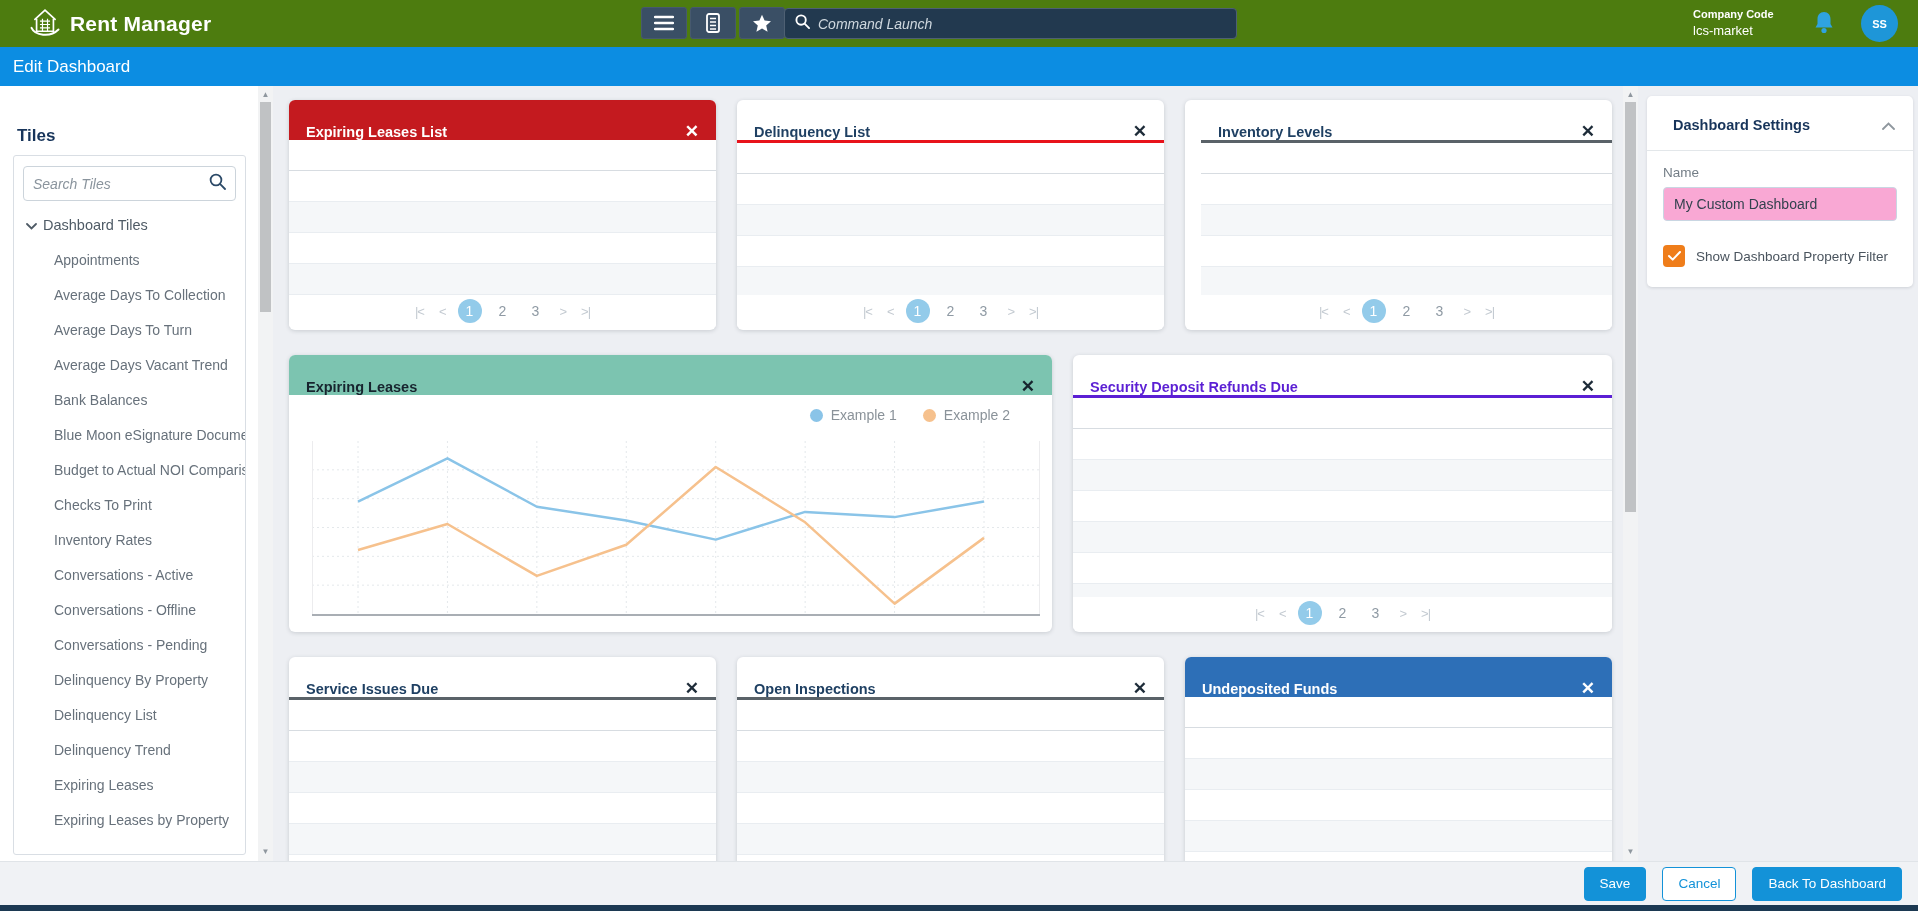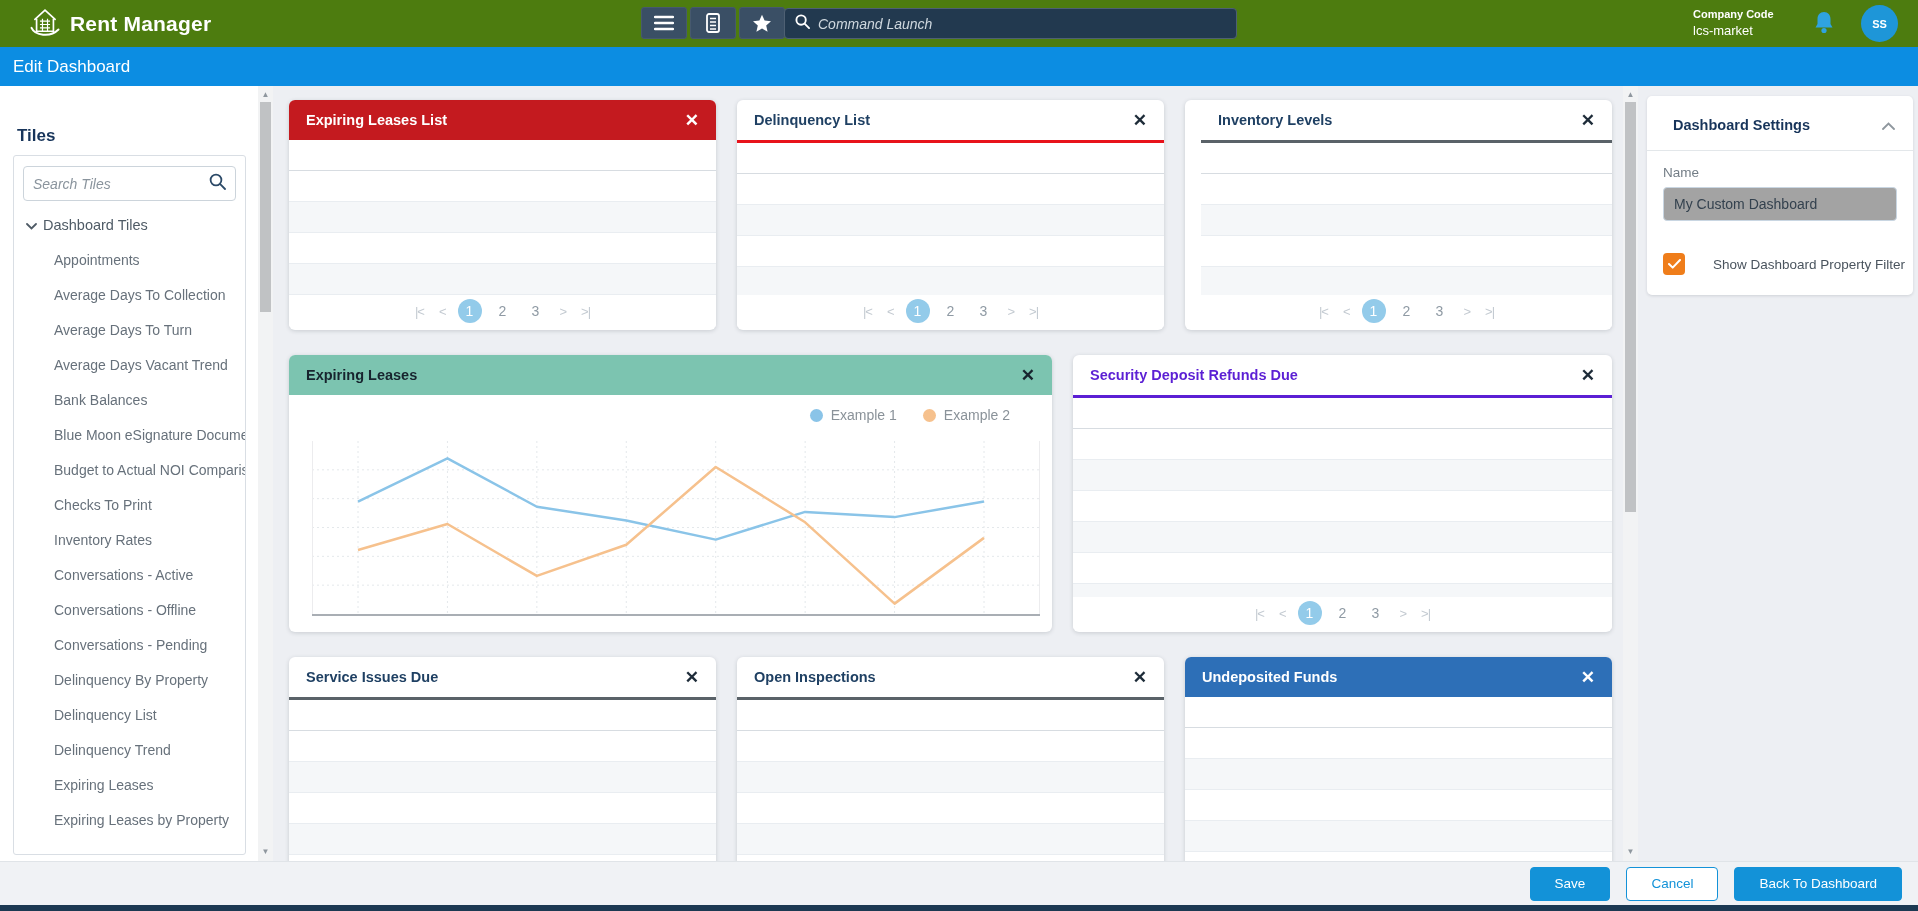--- a/index.html
+++ b/index.html
@@ -38,21 +38,21 @@
   
   .vscroll { position:absolute; top:86px; width:15px; height:775px; background:#f2f3f4; }
   .vscroll .arr { position:absolute; left:0; width:15px; height:14px; color:#8f979e; font-size:8px; text-align:center; line-height:14px; cursor:pointer; }
   .vscroll .thumb { position:absolute; left:2px; width:11px; background:#c0c2c4; border-radius:0px; cursor:pointer; }
   .sb-side { left:258px; }
   .sb-main { left:1623px; }
 
   
   .main { position:absolute; left:276px; top:86px; width:1347px; height:775px; overflow:hidden; }
   .tile { position:absolute; background:#fff; border-radius:6px; box-shadow:0 1px 4px rgba(40,50,60,.18); overflow:hidden; }
-  .tile-header { height:40px; display:flex; align-items:center; justify-content:space-between; padding:0 17px; }
+  .tile-header { height:40px; display:flex; align-items:flex-end; justify-content:space-between; padding:0 17px; }
   .tile-title { font-size:14.5px; font-weight:bold; color:#1f4063; }
   .tile-close { font-size:17px; line-height:1; color:#1d2b38; cursor:pointer; font-weight:bold; }
   .tile-accentline { height:3px; }
   .grid-headrow { height:31px; background:#fff; border-bottom:1px solid #d7dce1; }
   .grid-rows { background:repeating-linear-gradient(to bottom,#ffffff 0 30px,#e9edf1 30px 31px,#f5f7f9 31px 61px,#e9edf1 61px 62px); }
   .pager { height:32px; display:flex; align-items:center; justify-content:center; gap:9px; background:#fff; }
   .pg-arrow { color:#c3cad1; font-size:13px; letter-spacing:-1px; cursor:pointer; padding:0 3px; }
   .pg-num { color:#8f9aa4; font-size:14px; cursor:pointer; width:24px; height:24px; display:flex; align-items:center; justify-content:center; }
   .pg-num.active { background:#93cbea; color:#fff; border-radius:50%; }
 
@@ -63,28 +63,28 @@
   .legend-dot { width:13px; height:13px; border-radius:50%; }
   .plot { position:absolute; left:23px; top:46px; }
 
   
   .settings-card { position:absolute; left:1647px; top:96px; width:266px; background:#fff; border-radius:5px; box-shadow:0 1px 3px rgba(40,50,60,.15); padding-bottom:20px; }
   .settings-head { display:flex; align-items:center; justify-content:space-between; padding:20px 18px 16px 26px; border-bottom:1px solid #e3e7ea; }
   .settings-title { font-size:14.5px; font-weight:bold; color:#17345a; }
   .settings-caret { color:#8f979e; cursor:pointer; }
   .settings-body { padding:14px 16px 0 16px; }
   .field-label { color:#737d86; font-size:13.5px; margin-bottom:7px; }
-  .field-input { width:100%; height:34px; border:1px solid #c9d6e2; border-radius:4px; background:#a3a3a3; padding:0 10px; font-size:14px; color:#33414e; font-family:"Liberation Sans", sans-serif; outline:none; }
-  .chk-row { display:flex; align-items:center; gap:28px; margin-top:32px; }
+  .field-input { width:100%; height:34px; border:1px solid #c9d6e2; border-radius:4px; background:#f9a8d4; padding:0 10px; font-size:14px; color:#33414e; font-family:"Liberation Sans", sans-serif; outline:none; }
+  .chk-row { display:flex; align-items:center; gap:11px; margin-top:24px; }
   .chk-box { width:22px; height:22px; border-radius:4px; background:#ef7d1a; display:flex; align-items:center; justify-content:center; cursor:pointer; flex:none; }
   .chk-label { font-size:13.5px; color:#4a545e; white-space:nowrap; }
 
   
   .footer { position:absolute; left:0; top:861px; width:1918px; height:44px; background:#f0f2f5; border-top:1px solid #e0e4e8; display:flex; align-items:center; justify-content:flex-end; gap:16px; padding-right:16px; }
-  .btn { height:34px; border-radius:4px; font-size:13.5px; font-weight:500; padding:0 24px; cursor:pointer; font-family:"Liberation Sans", sans-serif; }
+  .btn { height:34px; border-radius:4px; font-size:13.5px; font-weight:500; padding:0 15px; cursor:pointer; font-family:"Liberation Sans", sans-serif; }
   .btn-primary { background:#1392d8; color:#fff; border:1px solid #1392d8; }
   .btn-outline { background:#fff; color:#1392d8; border:1px solid #1392d8; }
   .bottom-strip { position:absolute; left:0; top:905px; width:1918px; height:6px; background:#1c3952; }
 </style>
 </head>
 <body>
 
 <div class="navbar">
   <div class="brand">
     <span>

